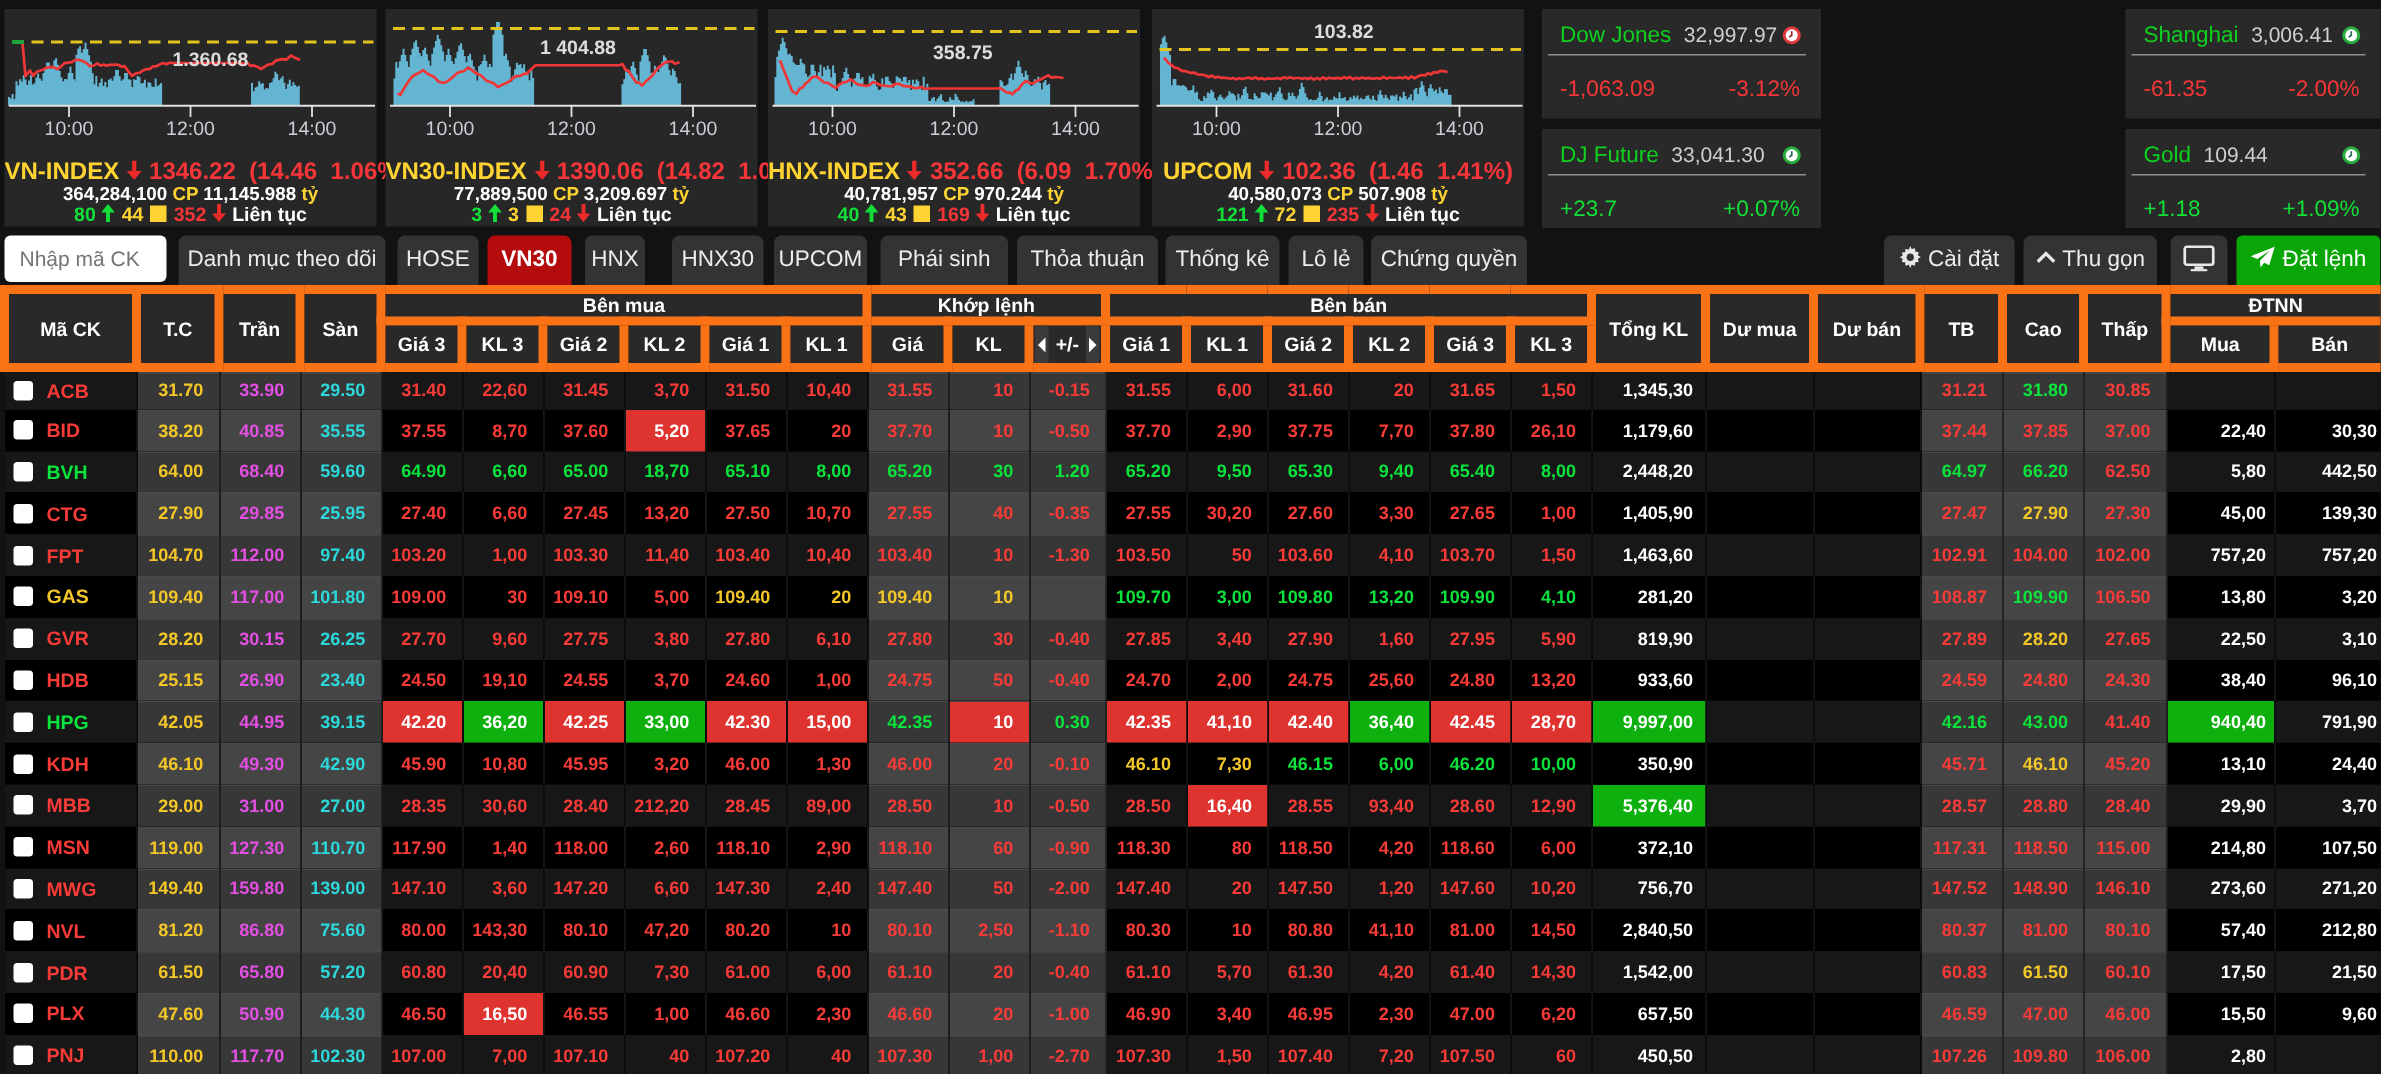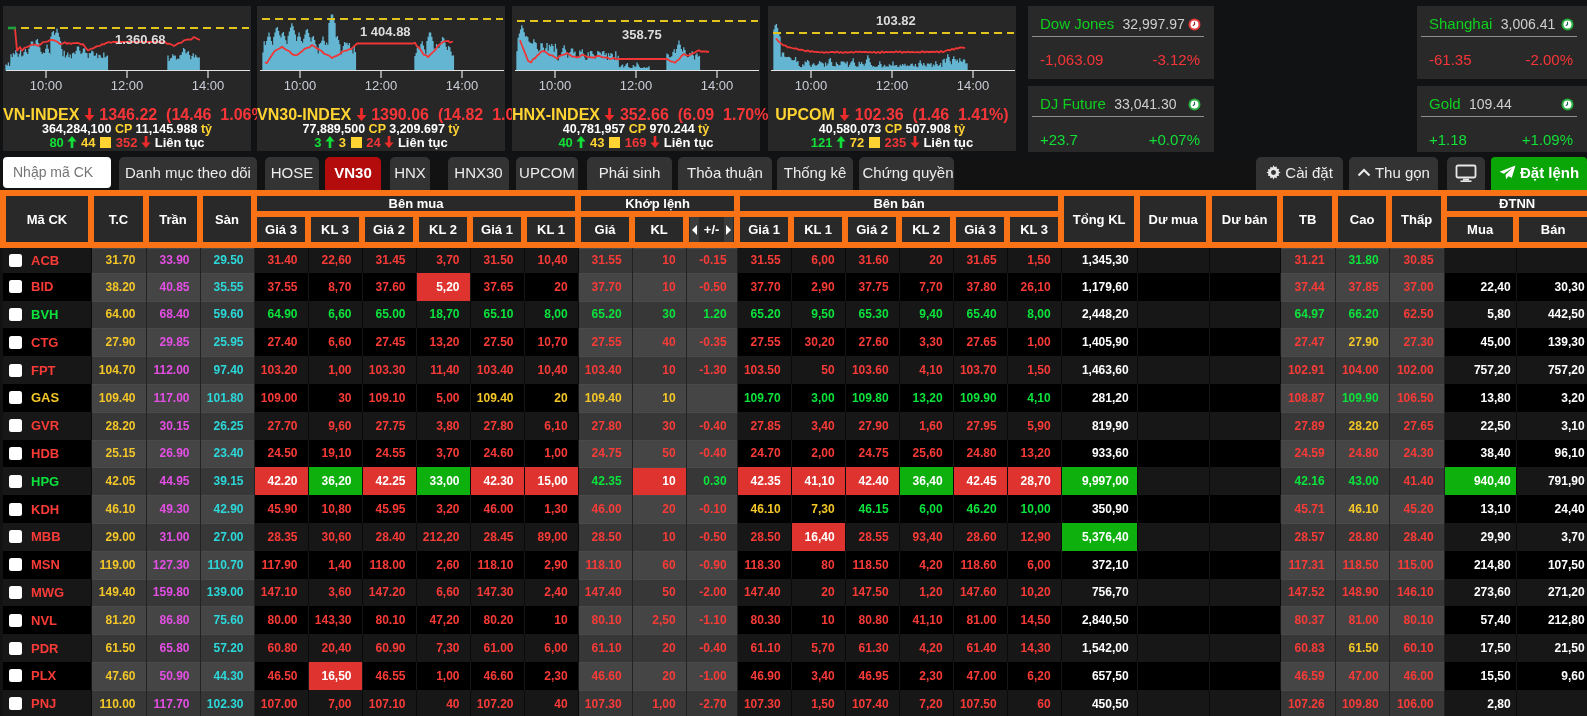--- a/index.html
+++ b/index.html
@@ -23,21 +23,21 @@
 .wval {color:#cfcfcf;font-size:14px}
 .wclock {position:absolute;right:13px;top:11px}
 .wu {position:absolute;left:4px;right:10px;top:30px;border-top:1px solid #8f8f8f}
 .wchg {position:absolute;left:12px;right:14px;top:45px;font-size:15px;display:flex;justify-content:space-between}
 .wg {color:#12df37}
 .wr {color:#f63538}
 .nav {position:absolute;left:0;top:157px;width:1587px;height:33px;background:#121212}
 .inputbox {position:absolute;left:3px;top:0;width:108px;height:31px;background:#fff;border-radius:4px;color:#757575;font-size:14px;line-height:31px;padding-left:10px}
 .tab {position:absolute;top:0;height:33px;background:#333;border-radius:5px 5px 0 0;color:#ececec;font-size:15px;line-height:32px;text-align:center;white-space:nowrap}
 .tab.active {background:#b40b0d;color:#fff;font-weight:bold}
-.tabgreen {background:#0aa506;color:#fff;font-weight:bold;border-radius:4px;height:40px;line-height:32px}
+.tabgreen {background:#0aa506;color:#fff;font-weight:normal;border-radius:4px;height:40px;line-height:32px}
 .tabicon svg {vertical-align:-4px}
 .board {position:absolute;left:0;top:190px;width:1587px;border-collapse:collapse;table-layout:fixed}
 .board td {overflow:hidden;white-space:nowrap}
 .h1 td,.h2 td {background:#292929;border:6px solid #f97316;color:#fff;font-size:13px;font-weight:bold;text-align:center;height:19px}
 .pm {padding:0 1px}
 .pmw {display:flex;justify-content:space-between;align-items:center;height:25px}
 .ab {display:flex;align-items:center;justify-content:center;width:9px;height:25px;background:#3b3b3b}
 .tl {width:0;height:0;border-top:5px solid transparent;border-bottom:5px solid transparent;border-right:5.5px solid #fff}
 .tr {width:0;height:0;border-top:5px solid transparent;border-bottom:5px solid transparent;border-left:5.5px solid #fff}
 tr.o td {background:#171717}
@@ -234,21 +234,21 @@
 <div class="tab " style="left:119px;width:138px">Danh mục theo dõi</div>
     <div class="tab " style="left:265px;width:54px">HOSE</div>
     <div class="tab active" style="left:325px;width:56px">VN30</div>
     <div class="tab " style="left:390px;width:40px">HNX</div>
     <div class="tab " style="left:448px;width:61px">HNX30</div>
     <div class="tab " style="left:516px;width:62px">UPCOM</div>
     <div class="tab " style="left:587px;width:85px">Phái sinh</div>
     <div class="tab " style="left:678px;width:94px">Thỏa thuận</div>
     <div class="tab " style="left:777px;width:76px">Thống kê</div>
     <div class="tab " style="left:859px;width:50px">Lô lẻ</div>
-    <div class="tab " style="left:862px;width:92px">Chứng quyền</div>
+    <div class="tab " style="left:914px;width:104px">Chứng quyền</div>
 <div class="tab" style="left:1256px;width:87px"><svg width="15" height="15" viewBox="0 0 16 16" style="vertical-align:-2px">
         <path fill="#e8e8e8" d="M8 0l1 2.2 2.4-.6.2 2.4 2.4.2-.6 2.4L15.6 8l-2.2 1 .6 2.4-2.4.2-.2 2.4-2.4-.6L8 15.6 7 13.4l-2.4.6-.2-2.4-2.4-.2.6-2.4L.4 8l2.2-1-.6-2.4 2.4-.2.2-2.4 2.4.6z"></path>
         <circle cx="8" cy="8" r="2.6" fill="#333"></circle>
       </svg> Cài đặt</div>
 <div class="tab" style="left:1349px;width:89px"><svg width="14" height="9" viewBox="0 0 14 9" style="vertical-align:1px">
         <path d="M1.5 7.5L7 2l5.5 5.5" stroke="#e8e8e8" stroke-width="2.2" fill="none"></path>
       </svg> Thu gọn</div>
 <div class="tab tabicon" style="left:1447px;width:38px"><svg width="22" height="18" viewBox="0 0 22 18">
         <rect x="1.5" y="1.5" width="19" height="12" rx="1.5" fill="none" stroke="#e8e8e8" stroke-width="1.8"></rect>
         <rect x="8" y="14.6" width="6" height="2" fill="#e8e8e8"></rect>

